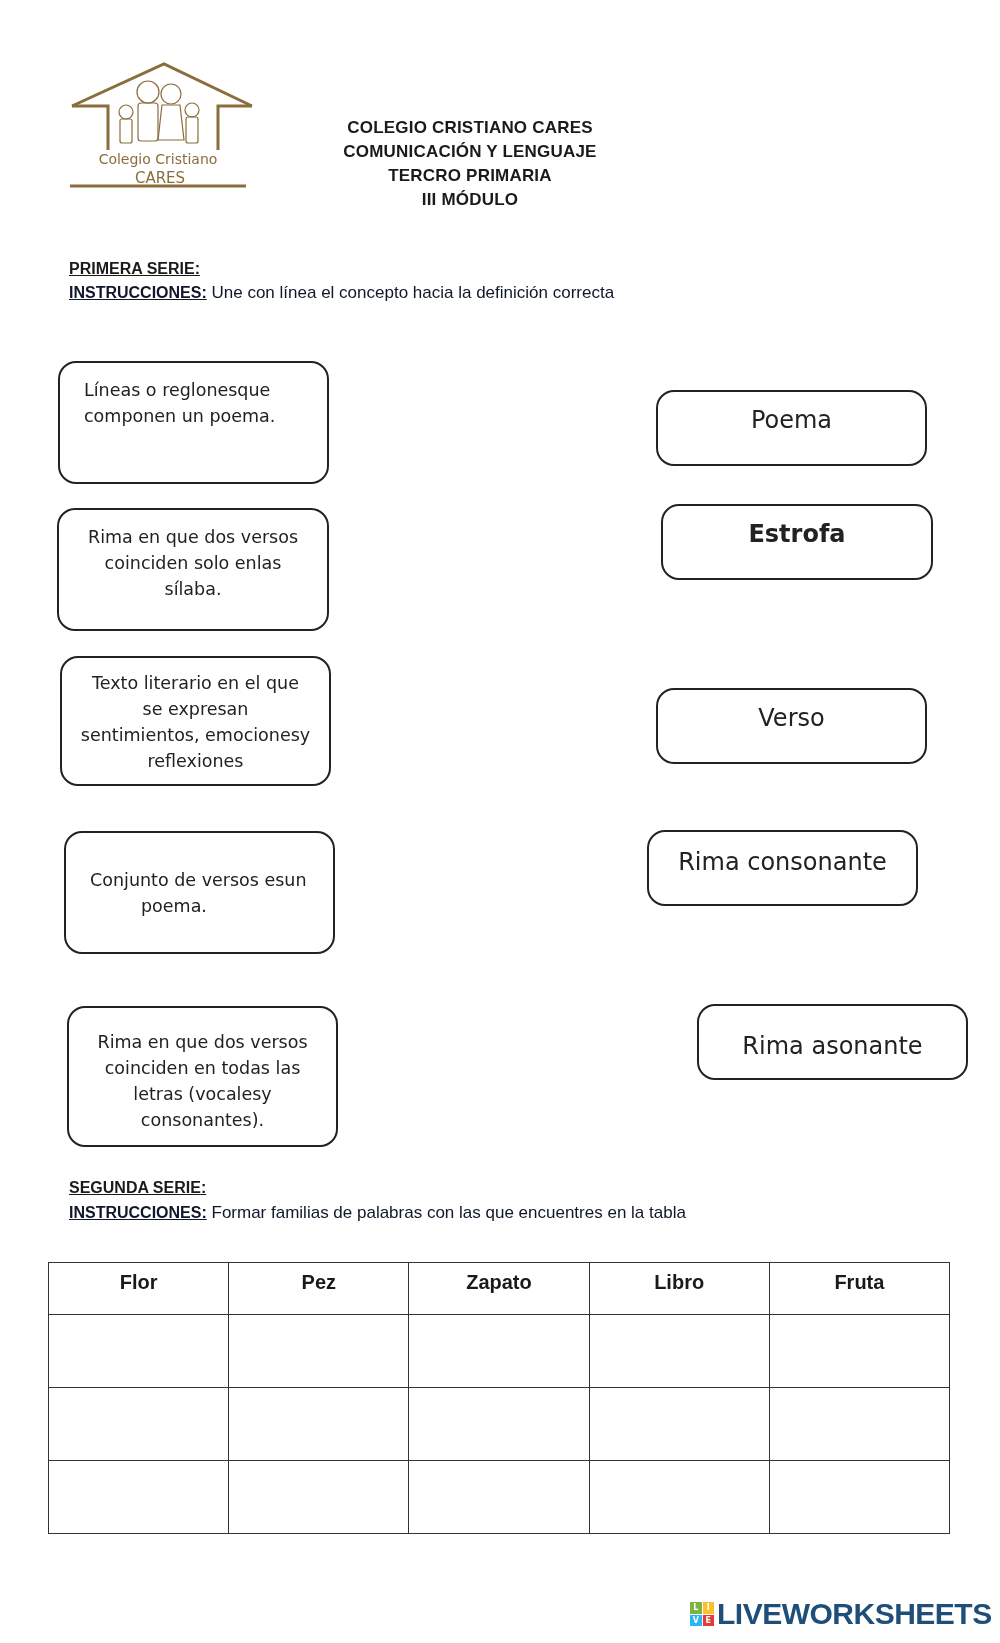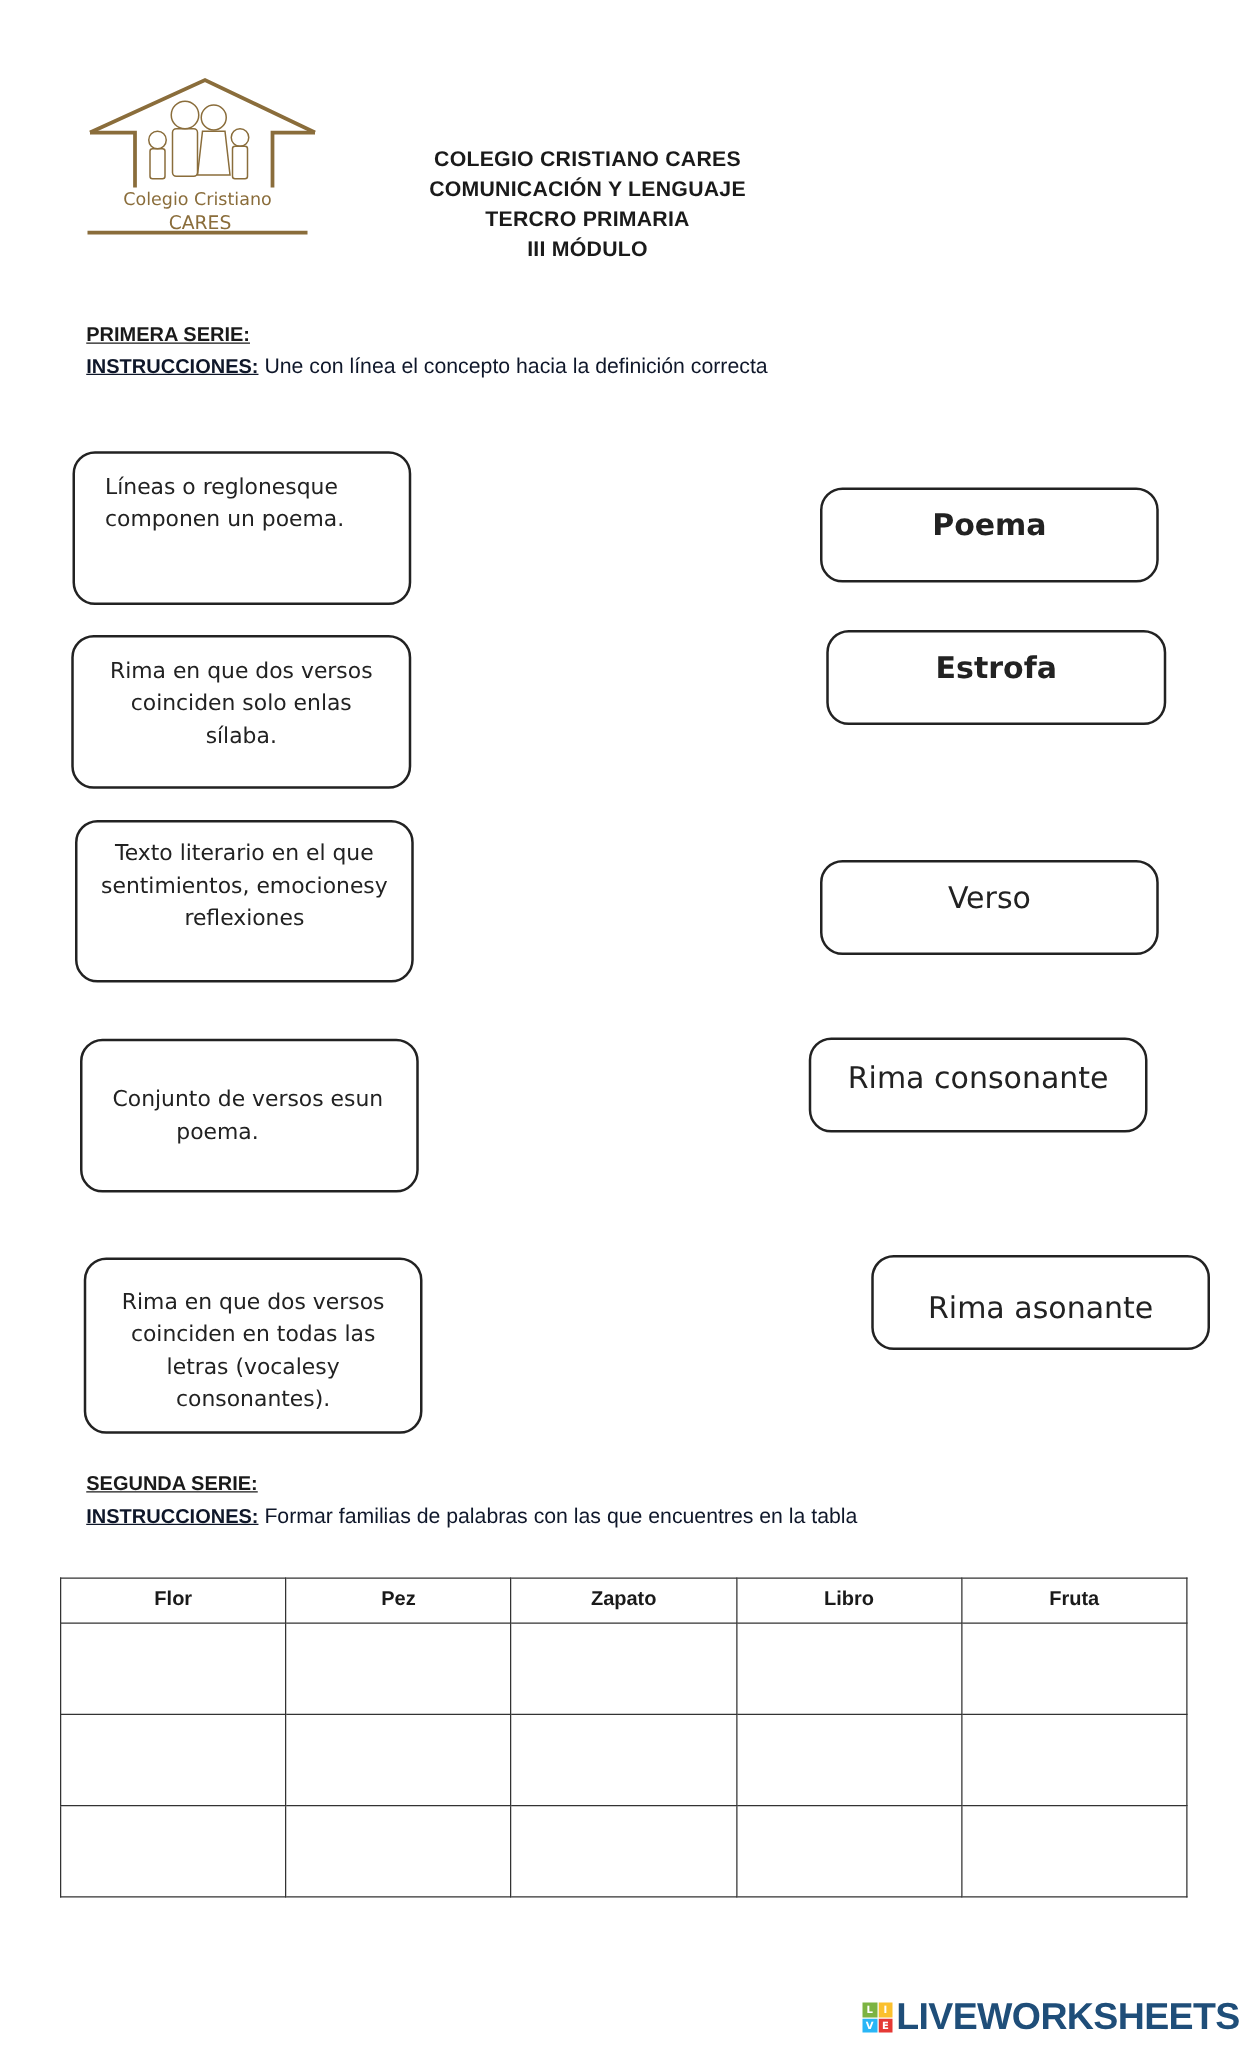--- a/index.html
+++ b/index.html
@@ -12,21 +12,21 @@
   .header div { white-space:nowrap; }
   .serie-title { font-family:"Liberation Sans", sans-serif; font-weight:bold; font-size:16px; text-decoration:underline; }
   .instr { font-family:"Liberation Sans", sans-serif; font-size:17px; white-space:nowrap; color:#0f172a; }
   .instr .lbl { font-weight:bold; text-decoration:underline; font-size:16px; }
   .box { position:absolute; border:2px solid #222; border-radius:18px; box-sizing:border-box; background:#fff;margin-top:27px; }
   .def { font-size:17.5px; line-height:26px; color:#222; }
   .def span { display:block; white-space:nowrap; }
   .concept { font-size:24px; color:#222; text-align:center; white-space:nowrap; }
   table.fam { position:absolute; left:48px; top:1262px; width:902px; border-collapse:collapse; }
   table.fam th, table.fam td { border:1.5px solid #333; width:20%; }
-  table.fam th { height:36px; font-family:"Liberation Sans", sans-serif; font-weight:bold; font-size:16px; vertical-align:top; padding-top:8px; box-sizing:border-box; }
+  table.fam th { height:52px; font-family:"Liberation Sans", sans-serif; font-weight:bold; font-size:20px; vertical-align:top; padding-top:8px; box-sizing:border-box; }
   table.fam td { height:70px; }
   .footer { left:690px; top:1598px; height:32px; display:flex; align-items:center; }
   .lw-icon { width:24px; height:24px; display:grid; grid-template-columns:1fr 1fr; grid-template-rows:1fr 1fr; gap:1px; margin-right:3px; }
   .lw-icon div { font-size:8px; font-weight:bold; color:#fff; display:flex; align-items:center; justify-content:center; font-family:"DejaVu Sans", sans-serif; }
   .lw-text { font-family:"Liberation Sans", sans-serif; font-weight:bold; font-size:30px; color:#1f4e79; letter-spacing:-0.5px; }
 </style>
 </head>
 <body>
 
 <div class="abs logo">
@@ -68,35 +68,36 @@
   <span>Líneas o reglonesque</span>
   <span>componen un poema.</span>
 </div>
 <div class="box def" style="left:57px; top:481px; width:272px; height:123px; padding:14px 0 0 0; text-align:center;">
   <span>Rima en que dos versos</span>
   <span>coinciden solo enlas</span>
   <span>sílaba.</span>
 </div>
 <div class="box def" style="left:60px; top:629px; width:271px; height:130px; padding:12px 0 0 0; text-align:center;">
   <span>Texto literario en el que</span>
+  <span>se expresan</span>
   <span>sentimientos, emocionesy</span>
   <span>reflexiones</span>
 </div>
 <div class="box def" style="left:64px; top:804px; width:271px; height:123px; padding:34px 0 0 24px;">
   <span>Conjunto de versos esun</span>
   <span style="padding-left:51px;">poema.</span>
 </div>
 <div class="box def" style="left:67px; top:979px; width:271px; height:141px; padding:21px 0 0 0; text-align:center;">
   <span>Rima en que dos versos</span>
   <span>coinciden en todas las</span>
   <span>letras (vocalesy</span>
   <span>consonantes).</span>
 </div>
 
-<div class="box concept" style="left:656px; top:363px; width:271px; height:76px; padding-top:14px;font-weight:bold;">
+<div class="box concept" style="left:656px; top:363px; width:271px; height:76px; padding-top:14px;">
   <span>Poema</span>
 </div>
 <div class="box concept" style="left:661px; top:477px; width:272px; height:76px; padding-top:14px;font-weight:bold;">
   <span>Estrofa</span>
 </div>
 <div class="box concept" style="left:656px; top:661px; width:271px; height:76px; padding-top:14px;">
   <span>Verso</span>
 </div>
 <div class="box concept" style="left:647px; top:803px; width:271px; height:76px; padding-top:16px;">
   <span>Rima consonante</span>

